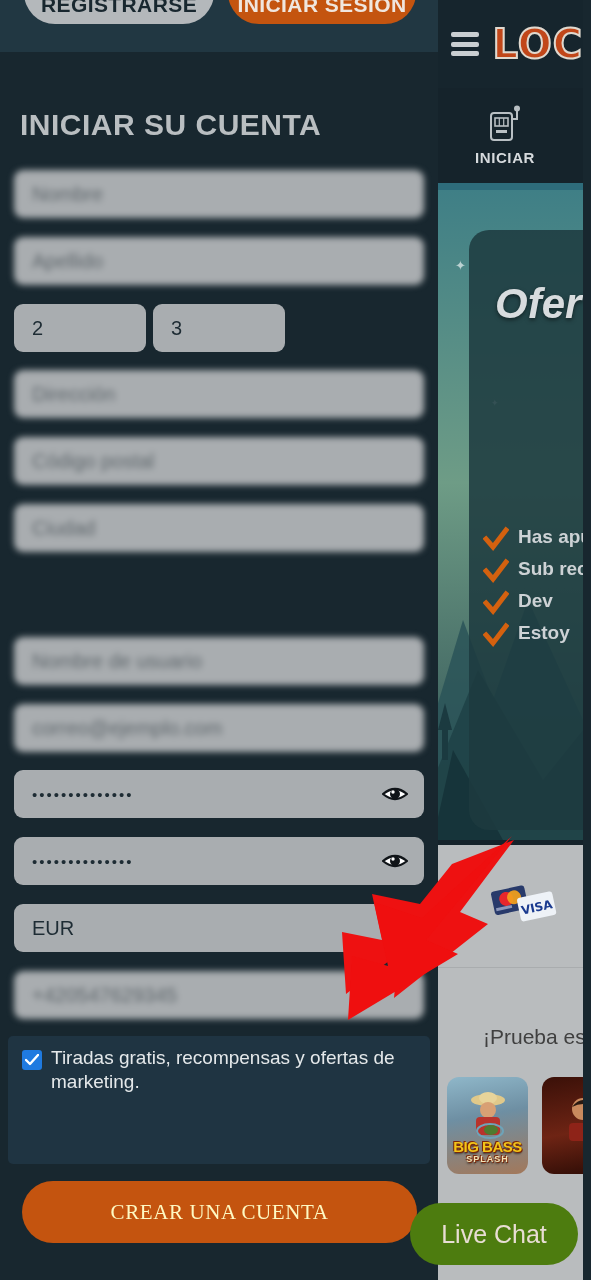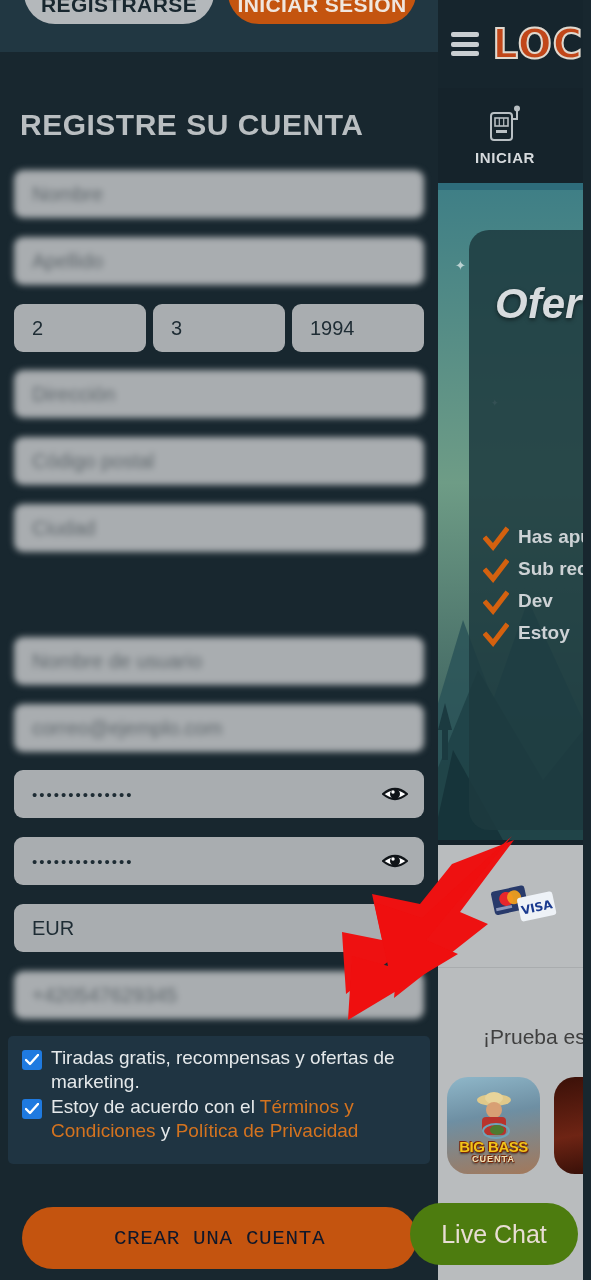--- a/index.html
+++ b/index.html
@@ -64,21 +64,21 @@
   .bg-lower-sep { position: absolute; left: 0; top: 122px; width: 100%; height: 1px; background: #a9acae; }
   .bg-promo-title {
     position: absolute; left: 0; top: 142px; width: 100%; text-align: center;
     font-size: 26px; font-weight: bold; color: #c1520f; white-space: nowrap; overflow: hidden; text-indent: 60px;
   }
   .bg-promo-sub {
     position: absolute; left: 0; top: 180px; width: 100%; text-align: center;
     font-size: 21px; color: #404040; white-space: nowrap; overflow: hidden; text-indent: 50px;
   }
   .game-row { position: absolute; left: 14px; top: 232px; display: flex; gap: 14px; }
-  .game-thumb { width: 93px; height: 97px; border-radius: 21px; overflow: hidden; position: relative; flex:0 0 auto;}
+  .game-thumb { width: 81px; height: 97px; border-radius: 12px; overflow: hidden; position: relative; flex:0 0 auto;}
   .thumb-a { background: linear-gradient(170deg,#8fb7c9 0%,#6e8fa3 40%,#a3785a 100%); }
   .thumb-b { background: linear-gradient(170deg,#3a1008 0%,#6e2414 55%,#2a0b05 100%); }
   .thumb-title {
     position: absolute; left: 0; bottom: 10px; width: 100%; text-align: center;
     font-size: 15px; font-weight: bold; color: #f2c419; letter-spacing: -0.5px;
     text-shadow: 1px 1px 0 #7a2608, -1px -1px 0 #7a2608, 0 2px 2px rgba(0,0,0,.6);
     line-height: 1;
   }
   .thumb-sub { display:block; font-size: 9px; color:#f3e2b5; letter-spacing: 1px; margin-top: 1px; }
   .thumb-figure { position:absolute; left:50%; top:14px; transform:translateX(-50%); width:56px; height:50px; }
@@ -129,22 +129,22 @@
     flex: 0 0 auto; width: 20px; height: 20px; margin-top: 4px;
     background: #1f7ae0; border-radius: 3px; position: relative;
   }
   .cbox svg { position: absolute; left: 3px; top: 4px; }
   .consent-text { font-size: 19px; color: #e4e8ea; line-height: 1.24; }
   .lnk { color: #d4731f; }
 
   .cta {
     position: absolute; left: 22px; top: 1181px; width: 395px; height: 62px;
     background: #c4540f; border: none; border-radius: 31px; cursor: pointer;
-    font-family: Liberation Mono, monospace;
-    font-size: 21px; color: #0f172a; letter-spacing: 0.6px; margin-top: 26px;
+    font-family: Liberation Serif, serif;
+    font-size: 21px; color: #fef9c3; letter-spacing: 0.6px;
   }
 
   .live-chat {
     position: absolute; left: 410px; top: 1203px; width: 168px; height: 62px;
     background: #4d7c0f; border-radius: 31px; display: flex; align-items: center; justify-content: center;
     font-size: 25px; color: #e8ddd4; cursor: pointer;
   }
 
   .arrow { position: absolute; left: 330px; top: 828px; width: 190px; height: 200px; pointer-events: none; }
 </style>
@@ -240,47 +240,46 @@
       <div class="game-row">
         <div class="game-thumb thumb-a">
           <svg class="thumb-figure" viewBox="0 0 56 50">
             <ellipse cx="28" cy="9" rx="17" ry="6" fill="#e0c98a"></ellipse>
             <ellipse cx="28" cy="7" rx="9" ry="6" fill="#e8d49a"></ellipse>
             <circle cx="28" cy="19" r="8" fill="#d8a074"></circle>
             <rect x="16" y="26" width="24" height="18" rx="4" fill="#b8332c"></rect>
             <ellipse cx="30" cy="40" rx="13" ry="7" fill="none" stroke="#6ea3b8" stroke-width="2"></ellipse>
             <ellipse cx="31" cy="39" rx="7" ry="5" fill="#4e7a2e"></ellipse>
           </svg>
-          <div class="thumb-title"><span>BIG BASS</span><span class="thumb-sub">CUENTA</span></div>
+          <div class="thumb-title"><span>BIG BASS</span><span class="thumb-sub">SPLASH</span></div>
         </div>
         <div class="game-thumb thumb-b">
           <svg class="thumb-figure" viewBox="0 0 56 50">
             <circle cx="28" cy="18" r="11" fill="#c98a5e"></circle>
             <path d="M17 16 q11 -14 22 0 q-11 -6 -22 0" fill="#2a1a12"></path>
             <rect x="14" y="32" width="28" height="18" rx="4" fill="#8e2318"></rect>
           </svg>
         </div>
       </div>
     </div>
   </div>
 
   <div class="modal">
     <div class="modal-topbar"></div>
 
     <button class="top-btn btn-register">REGISTRARSE</button>
     <button class="top-btn btn-login">INICIAR SESIÓN</button>
 
-    <div class="form-title">REGISTRE SU CUENTA</div>
+    <div class="form-title">INICIAR SU CUENTA</div>
 
     <input class="field blurred" style="top: 170px;" value="Nombre">
     <input class="field blurred" style="top: 237px;" value="Apellido">
 
     <input class="field field-sm" style="top: 304px; left: 14px;" value="2">
     <input class="field field-sm" style="top: 304px; left: 153px;" value="3">
-    <input class="field field-sm" style="top: 304px; left: 292px;" value="1994">
 
     <input class="field blurred" style="top: 370px;" value="Dirección">
     <input class="field blurred" style="top: 437px;" value="Código postal">
     <input class="field blurred" style="top: 504px;" value="Ciudad">
     <input class="field blurred" style="top: 637px;" value="Nombre de usuario">
     <input class="field blurred" style="top: 704px;" value="correo@ejemplo.com">
 
     <div class="pw-wrap" style="top:770px;">
       <input class="field" value="••••••••••••••" style="">
       <svg class="eye" viewBox="0 0 26 22">
@@ -304,28 +303,20 @@
 
     <div class="consent-box">
       <div class="consent-line">
         <div class="cbox">
           <svg width="14" height="12" viewBox="0 0 14 12">
               <path d="M1 6 L5 10 L13 1" fill="none" stroke="#fff" stroke-width="2.4" stroke-linecap="round" stroke-linejoin="round"></path>
             </svg>
         </div>
         <div class="consent-text">Tiradas gratis, recompensas y ofertas de marketing.</div>
       </div>
-      <div class="consent-line">
-        <div class="cbox">
-          <svg width="14" height="12" viewBox="0 0 14 12">
-              <path d="M1 6 L5 10 L13 1" fill="none" stroke="#fff" stroke-width="2.4" stroke-linecap="round" stroke-linejoin="round"></path>
-            </svg>
-        </div>
-        <div class="consent-text"><span>Estoy de acuerdo con el </span><span class="lnk">Términos y Condiciones</span><span> y </span><span class="lnk">Política de Privacidad</span></div>
-      </div>
     </div>
 
     <button class="cta">CREAR UNA CUENTA</button>
   </div>
 
   <div class="live-chat">Live Chat</div>
 
   <svg class="arrow" viewBox="0 0 190 200">
     <polygon points="186,12 132,84 160,96 66,170 70,126 18,166 14,104 54,112 44,66 92,76 124,36" fill="#ee1111" transform="translate(-2,0)"></polygon>
     <path d="M182 8 L96 112 L128 126 L18 192 L22 128 L58 138 L44 74 L92 90 Z" fill="#ef0f0f"></path>

